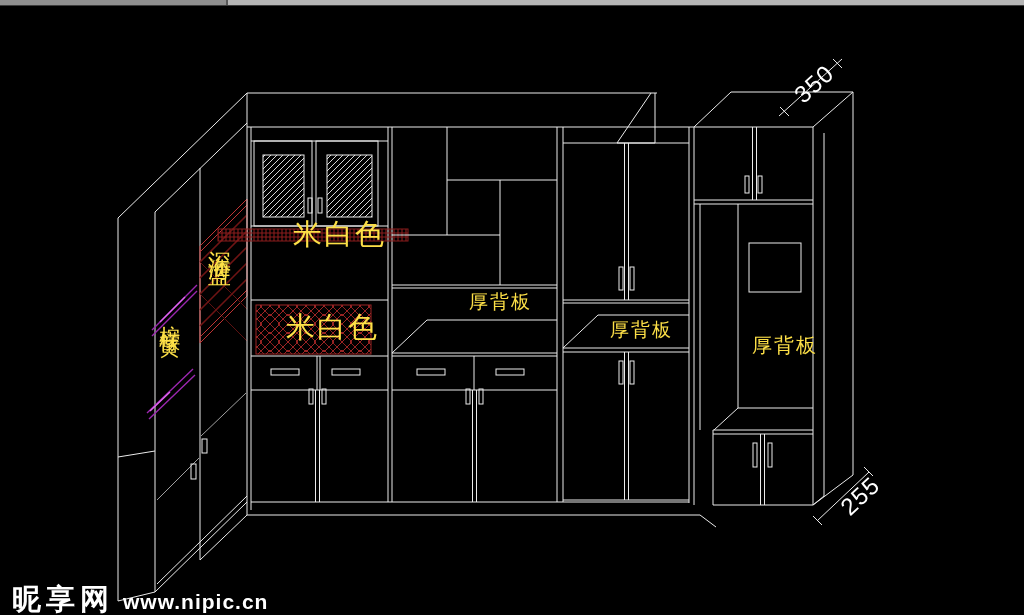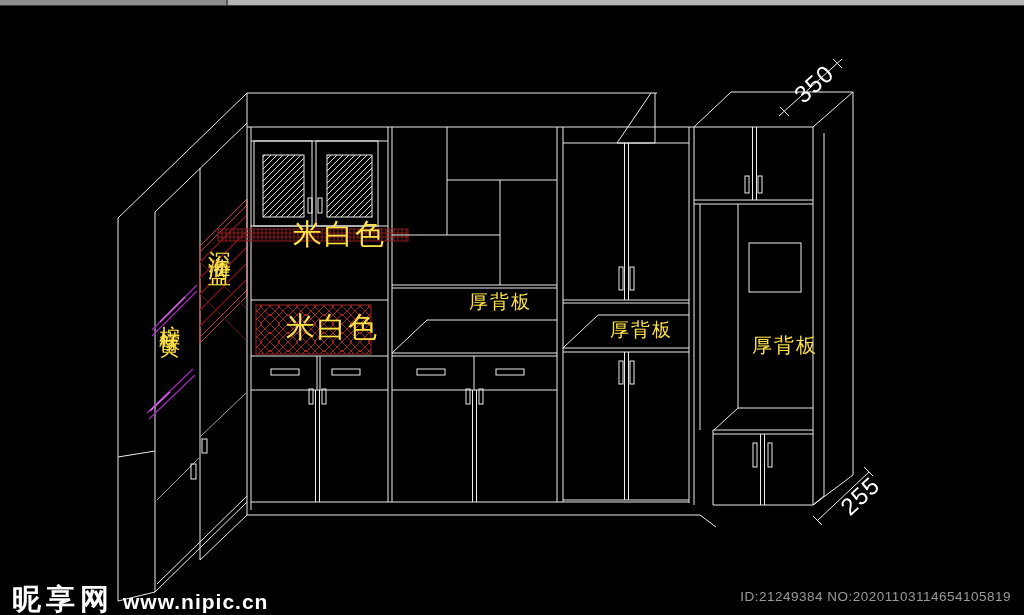--- a/index.html
+++ b/index.html
@@ -156,15 +156,14 @@
   <div class="lbl" style="left:752px;top:335px;font-size:20px">厚背板</div>
 
   <div class="lbl dim dim350" style="left:793px;top:72px">350</div>
   <div class="lbl dim dim255" style="left:839px;top:484px">255</div>
 
   <div class="wm">
     <span class="wm-cn">昵享网</span>
     <span class="wm-url">www.nipic.cn</span>
   </div>
 
-  <div class="idtext">ID:21249384 NO:20201103114654105819</div>
 
 </div>
 
 </body></html>

